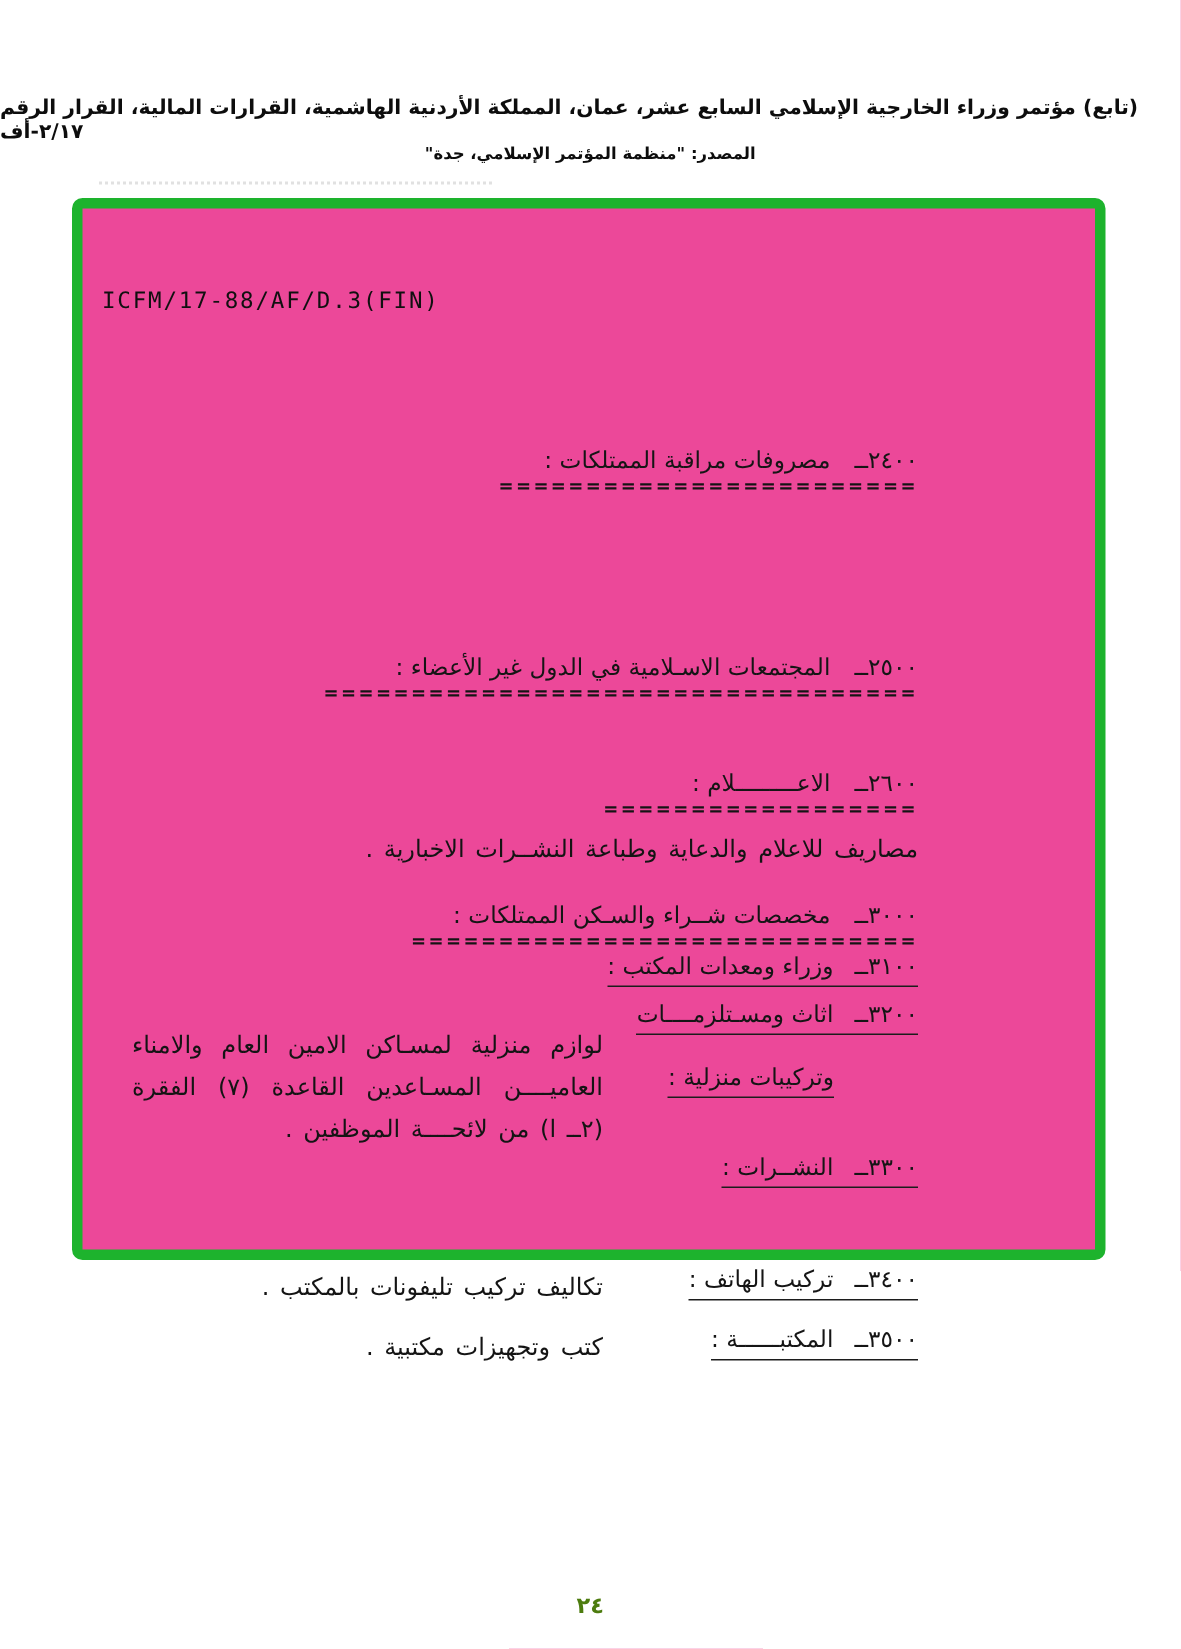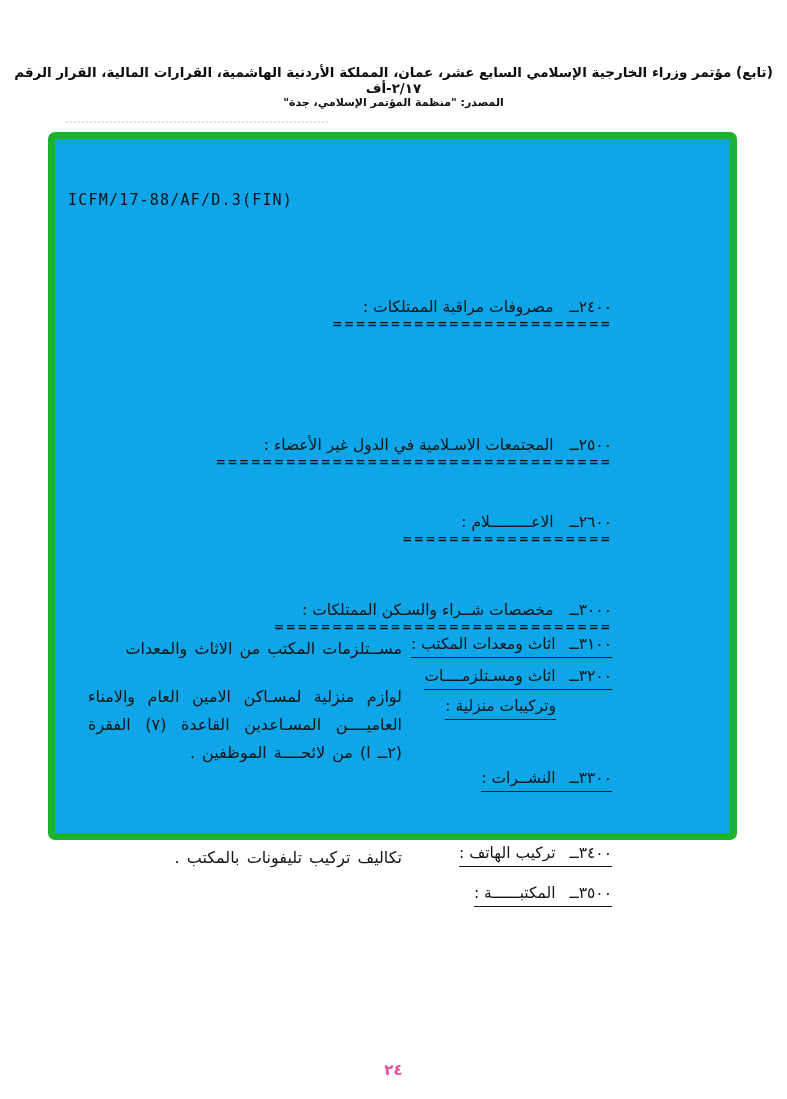--- a/index.html
+++ b/index.html
@@ -3,37 +3,37 @@
 <meta charset="utf-8">
 <style>
   html,body{margin:0;padding:0;background:#ffffff;}
   body{
     width:787px;height:1099px;position:relative;
     font-family:"DejaVu Sans", sans-serif;color:#151515;
     -webkit-font-smoothing:antialiased;
   }
   
   .hdr1{
-    position:absolute;top:64px;left:0;width:787px;text-align:center;
+    position:absolute;top:64px;left:0;width:787px;text-align:left;
     direction:rtl;font-weight:bold;font-size:13.5px;letter-spacing:0;color:#0d0d0d;
   }
   .hdr2{
     position:absolute;top:96px;left:0;width:787px;text-align:center;
     direction:rtl;font-weight:bold;font-size:11px;color:#0d0d0d;
   }
   
   .artifact{
     position:absolute;top:121px;left:66px;width:262px;height:0;
     border-top:2px dotted #c9c9c9;opacity:.55;
   }
   
   .frame{
     position:absolute;left:48px;top:132px;width:689px;height:708px;
     box-sizing:border-box;border:7px solid #1db32d;border-radius:7px;
-    background:#0ea5e9;
+    background:#ec4899;
   }
   .doccode{
     position:absolute;left:13px;top:52px;
     font-family:"DejaVu Sans Mono", monospace;
     font-size:15px;letter-spacing:1.2px;color:#101010;
   }
   
   .sec{position:absolute;right:118px;direction:rtl;text-align:right;}
   .sec .head{display:inline-flex;gap:16px;font-size:15.5px;white-space:nowrap;}
   .sec .rule{
@@ -48,31 +48,31 @@
   }
   
   .row{position:absolute;right:118px;direction:rtl;display:flex;gap:18px;}
   .rhead{width:192px;font-size:15.5px;flex:0 0 auto;}
   .u{
     display:inline-flex;gap:14px;border-bottom:1.6px solid #1c1c1c;
     padding-bottom:4px;white-space:nowrap;
   }
   .u2{
     display:inline-block;border-bottom:1.6px solid #1c1c1c;
-    padding-bottom:4px;white-space:nowrap;margin-top:7px;margin-right:56px;
+    padding-bottom:4px;white-space:nowrap;margin-top:19px;margin-right:56px;
   }
   .rdesc{
     width:314px;text-align:justify;font-size:16px;line-height:28px;
     word-spacing:2px;color:#141414;flex:0 0 auto;
   }
   .rdesc.shift{margin-top:16px;}
   
   .pagenum{
     position:absolute;top:1061px;left:0;width:787px;text-align:center;
-    font-size:15px;font-weight:bold;color:#ec4899;
+    font-size:15px;font-weight:bold;color:#4d7c0f;
   }
 </style>
 </head>
 <body>
 
 <div class="hdr1">(تابع) مؤتمر وزراء الخارجية الإسلامي السابع عشر، عمان، المملكة الأردنية الهاشمية، القرارات المالية، القرار الرقم ٢/١٧-أف</div>
 <div class="hdr2">المصدر:  "منظمة المؤتمر الإسلامي، جدة"</div>
 <div class="artifact"></div>
 
 <div class="frame">
@@ -95,37 +95,37 @@
     <div class="rule">==================================</div>
   </div>
 
   <div class="sec" style="top:373px">
     <div class="head">
       <span>٢٦٠٠ــ</span>
       <span>الاعـــــــــلام :</span>
     </div>
     <div class="rule">==================</div>
   </div>
+  <div class="para" style="top:413px;width:442px">مصاريف للاعلام والدعاية وطباعة النشــرات الاخبارية .</div>
 
   <div class="sec" style="top:461px">
     <div class="head">
       <span>٣٠٠٠ــ</span>
       <span>مخصصات شــراء والسـكن الممتلكات :</span>
     </div>
     <div class="rule">=============================</div>
   </div>
 
   <div class="row" style="top:496px">
     <div class="rhead">
       <span class="u">
         <span>٣١٠٠ــ</span>
-        <span>اثاث ومعدات المكتب :</span>
+        <span>وزراء ومعدات المكتب :</span>
       </span>
     </div>
-    <div class="rdesc">مســتلزمات المكتب من الاثاث والمعدات</div>
   </div>
 
   <div class="row" style="top:528px">
     <div class="rhead">
       <span class="u">
         <span>٣٢٠٠ــ</span>
         <span>اثاث ومسـتلزمــــات</span>
       </span>
       <span class="u2">وتركيبات منزلية :</span>
     </div>
@@ -151,17 +151,18 @@
     <div class="rdesc">تكاليف تركيب تليفونات بالمكتب .</div>
   </div>
 
   <div class="row" style="top:745px">
     <div class="rhead">
       <span class="u">
         <span>٣٥٠٠ــ</span>
         <span>المكتبــــــة :</span>
       </span>
     </div>
+    <div class="rdesc">كتب وتجهيزات مكتبية .</div>
   </div>
 
 </div>
 
 <div class="pagenum">٢٤</div>
 
 </body></html>

